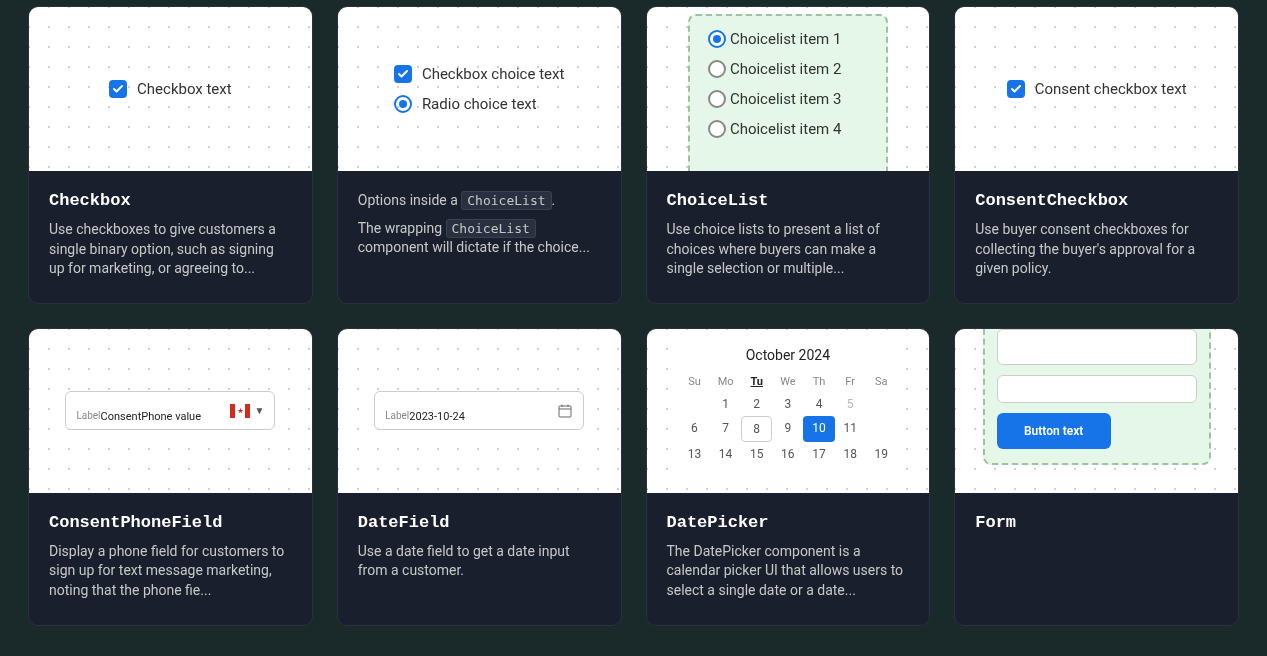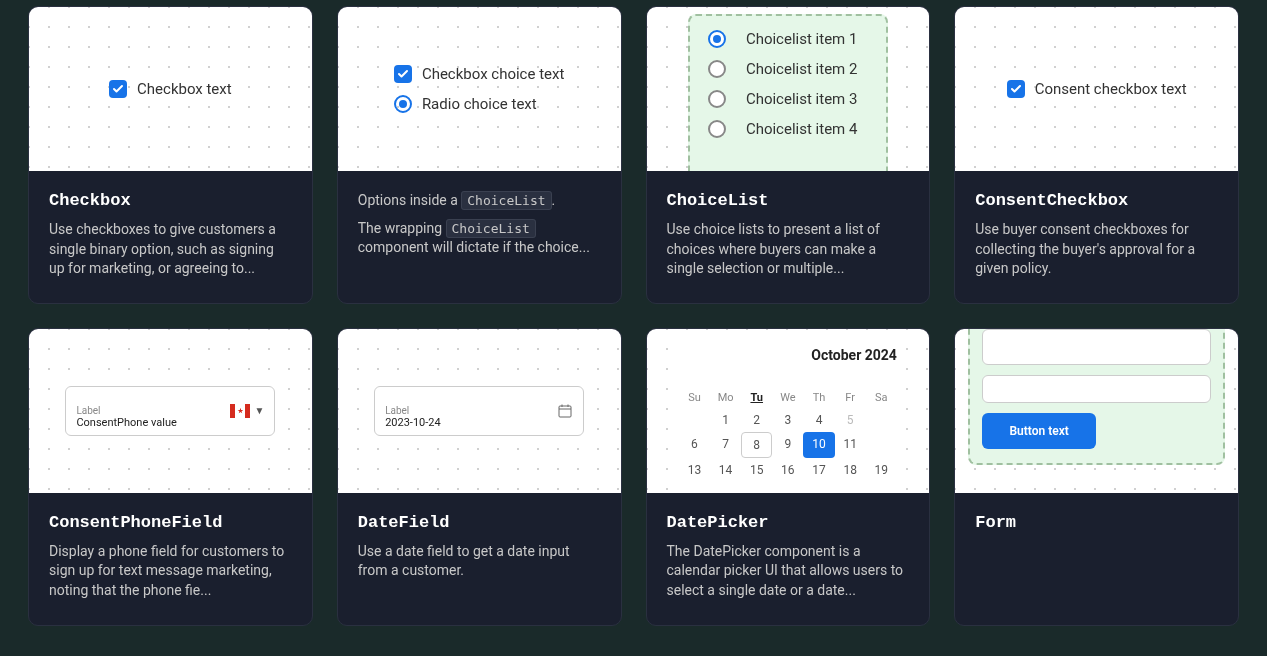--- a/index.html
+++ b/index.html
@@ -78,58 +78,58 @@
     width:18px;height:18px;border-radius:50%;border:2px solid #1773e8;
     display:flex;align-items:center;justify-content:center;flex-shrink:0;
   }
   .radio-dot { width:8px;height:8px;border-radius:50%;background:#1773e8; }
 
   
   .choicelist-box {
     background:#e5f7e8;border:2px dashed #a0c0a0;border-radius:8px;
     padding:14px 18px; width:200px; height:180px; margin-top:30px;
   }
-  .cl-item { display:flex; align-items:center; gap:20px; margin-bottom:12px; }
+  .cl-item { display:flex; align-items:center; gap:4px; margin-bottom:12px; }
   .cl-radio { width:18px;height:18px;border-radius:50%;border:2px solid #888;background:#fff;flex-shrink:0;
     display:flex;align-items:center;justify-content:center; }
   .cl-radio.sel { border-color:#1773e8; }
   .cl-dot { width:8px;height:8px;border-radius:50%;background:#1773e8; }
   .cl-label { font-size:15px; color:#333; }
 
   
   .field-box {
     border:1px solid #ccc;border-radius:6px;padding:6px 10px;background:#fff;
     display:flex;align-items:center;justify-content:space-between;width:210px;
   }
-  .field-left { display:flex;flex-direction:column;margin-top:12px; }
+  .field-left { display:flex;flex-direction:row;margin-top:12px; }
   .field-label { font-size:10px;color:#888; }
   .field-value { font-size:11px;color:#222; }
   .flag-chev { display:flex;align-items:center;gap:4px; }
   .flag { width:20px;height:14px;background:linear-gradient(to right,#d52b1e 25%,#fff 25%,#fff 75%,#d52b1e 75%);position:relative; }
   .flag::after { content:"";position:absolute;left:50%;top:50%;transform:translate(-50%,-50%);width:6px;height:6px;background:#d52b1e;clip-path:polygon(50% 0,61% 35%,98% 35%,68% 57%,79% 91%,50% 70%,21% 91%,32% 57%,2% 35%,39% 35%); }
   .chev { font-size:10px;color:#555; }
 
   
   .cal-icon { width:16px;height:16px;color:#666; }
 
   
   .dp { background:#fff;width:230px;padding:8px 6px; }
-  .dp-title { text-align:right;font-weight:700;font-size:14px;margin-bottom:24px;color:#222; }
+  .dp-title { text-align:center;font-weight:400;font-size:14px;margin-bottom:8px;color:#222; }
   .dp-grid { display:grid;grid-template-columns:repeat(7,1fr);gap:0;text-align:center; }
   .dp-head { font-size:11px;color:#888;padding:4px 0; }
   .dp-head.today { font-weight:700;color:#222;text-decoration:underline; }
   .dp-cell { font-size:12px;color:#555;padding:5px 0;border-radius:4px; }
   .dp-cell.muted { color:#bbb; }
   .dp-cell.outline { border:1px solid #ccc; }
   .dp-cell.sel { background:#1773e8;color:#fff; }
 
   
   .form-box {
     background:#e5f7e8;border:2px dashed #a0c0a0;border-radius:8px;
-    padding:10px 12px 14px;width:257px; margin-top:-40px;
+    padding:10px 12px 14px;width:228px; margin-top:-40px;
   }
   .form-input { background:#fff;border:1px solid #ccc;border-radius:6px;height:28px;margin-bottom:10px;width:100%; }
   .form-input.big { height:36px; }
   .form-btn { background:#1773e8;color:#fff;border-radius:6px;height:36px;display:flex;align-items:center;justify-content:center;font-size:12px;font-weight:600;width:114px; }
 
 </style>
 </head>
 <body>
 
 <div class="grid">

